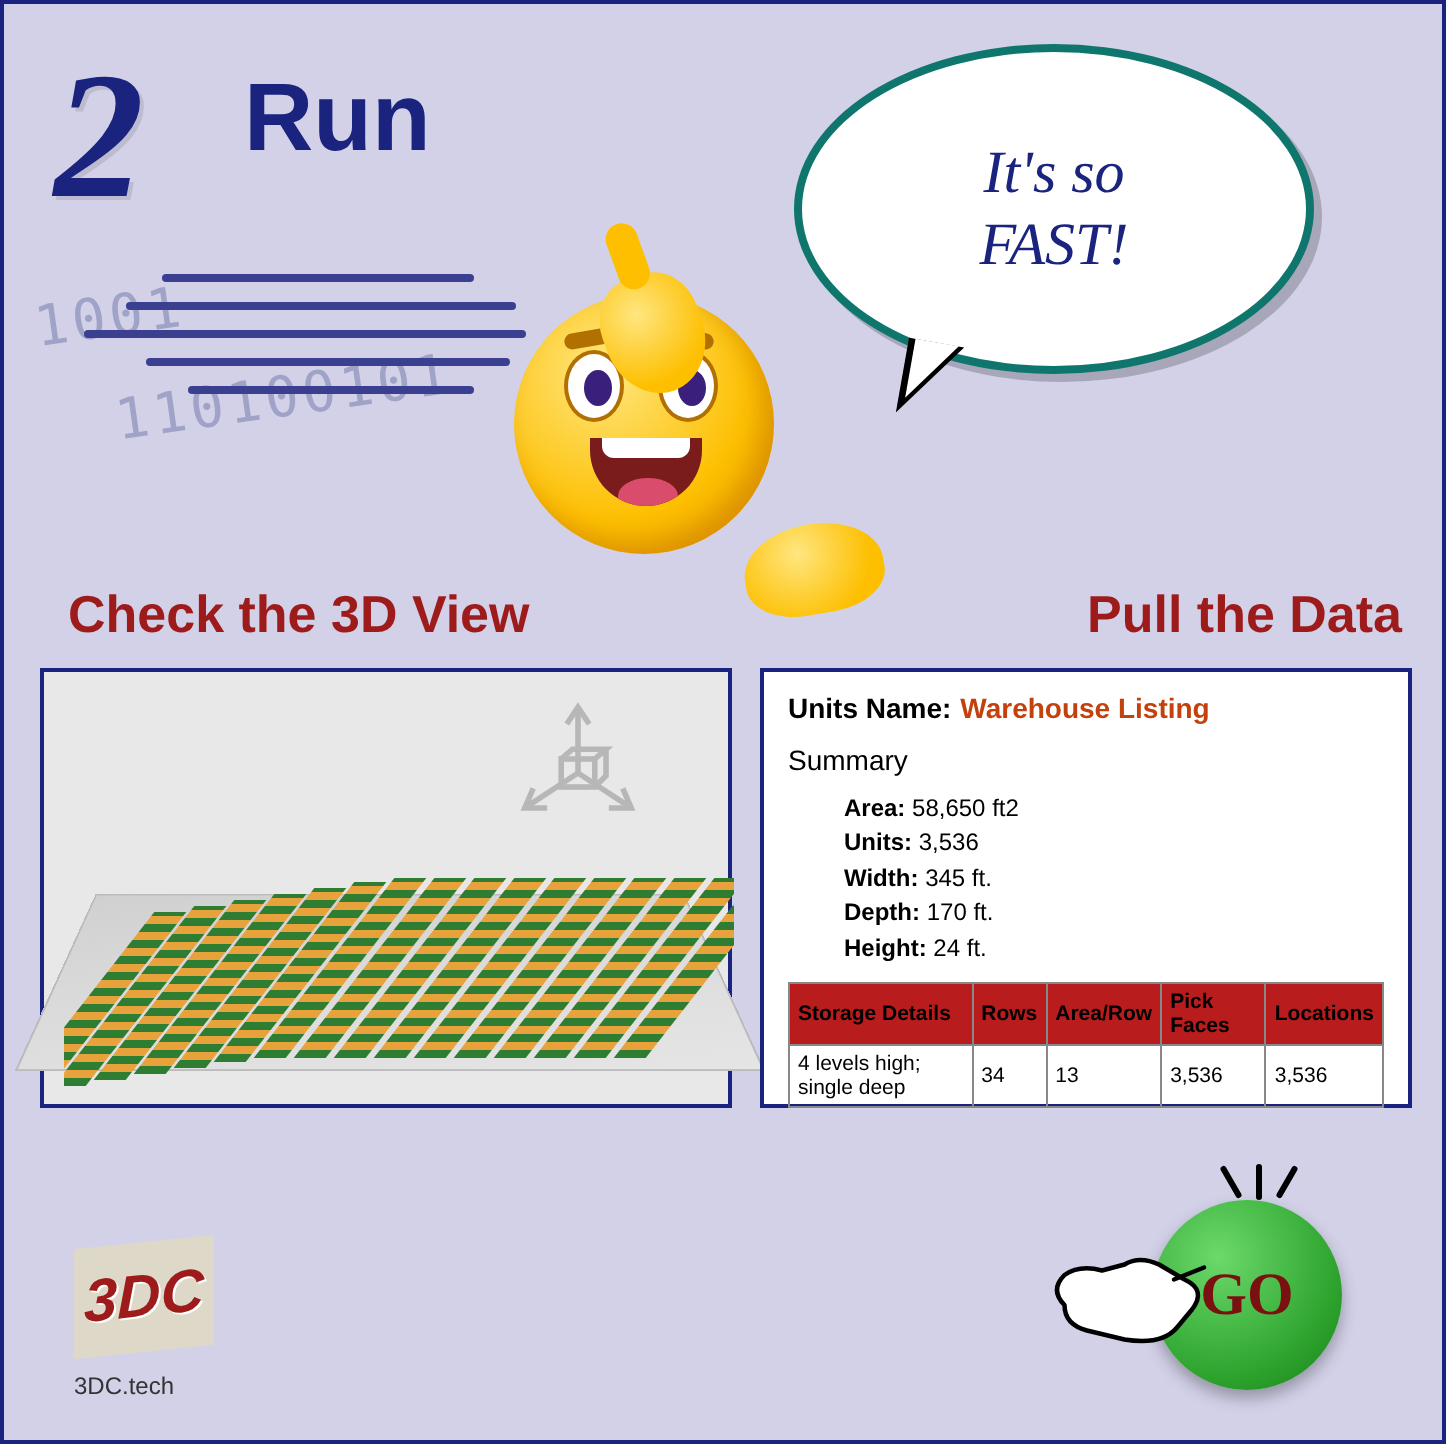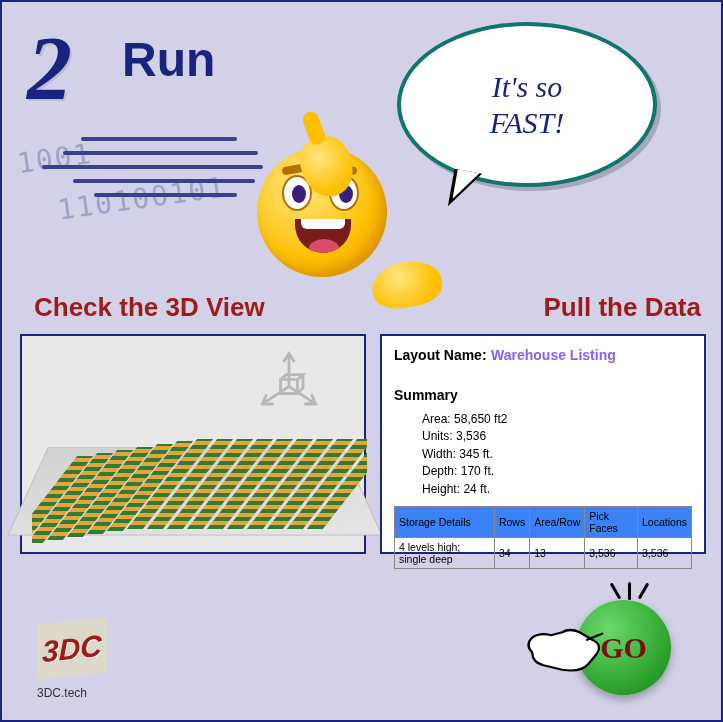--- a/index.html
+++ b/index.html
@@ -153,31 +153,31 @@
     border:1px solid #bbb;
   }
   .racks { position:absolute; top:95px; left:10px; width:335px; height:120px; overflow:hidden;}
   .rack {
     position:absolute; height:90px; width:16px;
     background: repeating-linear-gradient(0deg,#2e7d32 0 4px,#e8a23c 4px 8px);
     transform: skewX(-38deg);
   }
 
   .layout-label { font-size:14px; font-weight:700; }
-  .layout-name { color:#8b5cf6; font-weight:700; }
-  .summary-h { font-size:14px; font-weight:700; margin-top:23px;}
+  .layout-name { color:#c2410c; font-weight:700; }
+  .summary-h { font-size:14px; font-weight:400; margin-top:8px;}
   .summary-list { font-size:12px; margin:8px 0 8px 28px; line-height:1.45;}
-  .summary-list b { font-weight:400; }
+  .summary-list b { font-weight:700; }
   table.storage {
     width:100%; border-collapse:collapse; font-size:10.5px;
   }
   table.storage th, table.storage td {
     border:1px solid #888; padding:3px 4px; text-align:left;
   }
-  table.storage th { background:#3b82f6; font-weight:400;}
+  table.storage th { background:#b91c1c; font-weight:700;}
   table.storage td.num { text-align:left; }
 
   
   .logo {
     position:absolute; bottom:20px; left:35px;
     text-align:left;
   }
   .logo-box {
     width:70px; height:55px; background:#ddd8c8;
     transform: skewY(-6deg); position:relative;
@@ -279,21 +279,21 @@
     <div class="rack" style="left:230px;top:8px"></div>
     <div class="rack" style="left:250px;top:8px"></div>
     <div class="rack" style="left:270px;top:8px"></div>
     <div class="rack" style="left:290px;top:8px"></div>
     <div class="rack" style="left:310px;top:8px"></div>
   </div>
 </div>
 
 <div class="panel right">
   <div>
-    <span class="layout-label">Layout Name:</span>
+    <span class="layout-label">Units Name:</span>
     <span class="layout-label layout-name">Warehouse Listing</span>
   </div>
   <div class="summary-h">Summary</div>
   <div class="summary-list">
     <div><b>Area:</b> <span>58,650 ft2</span></div>
     <div><b>Units:</b> <span>3,536</span></div>
     <div><b>Width:</b> <span>345 ft.</span></div>
     <div><b>Depth:</b> <span>170 ft.</span></div>
     <div><b>Height:</b> <span>24 ft.</span></div>
   </div>

